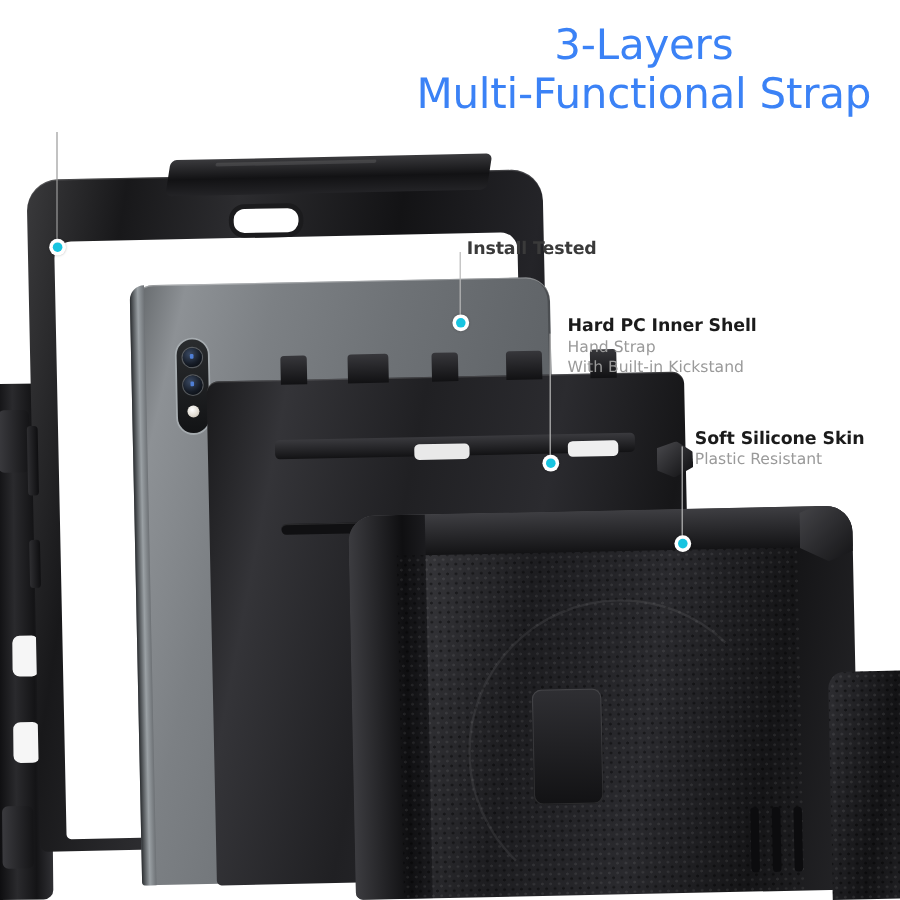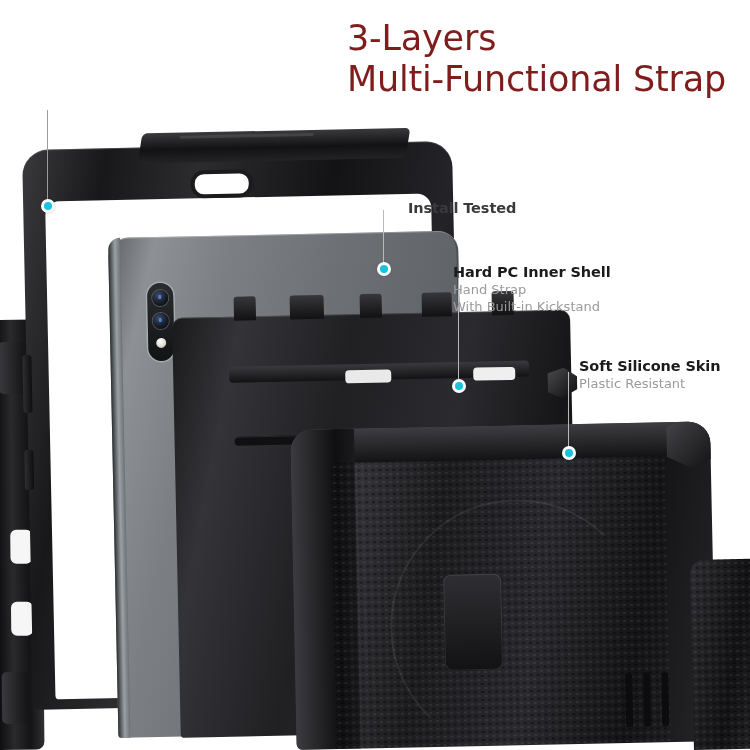--- a/index.html
+++ b/index.html
@@ -8,22 +8,22 @@
     background:#ffffff;
     font-family:"DejaVu Sans","Liberation Sans",sans-serif;
     overflow:hidden;
     position:relative;
   }
   #stage{position:absolute;inset:0;width:750px;height:750px;overflow:hidden;background:#fff;}
 
   
   .headline{
     position:absolute;right:24px;top:18px;
-    text-align:left;
-    color:#7f1d1d;
+    text-align:center;
+    color:#3b82f6;
     font-size:35px;
     line-height:1.16;
     letter-spacing:-0.2px;
     font-weight:400;
     white-space:nowrap;
   }
   .headline div{display:block;}
 
   
   .callout{position:absolute;}
@@ -330,25 +330,25 @@
   <div class="dot" style="left:377px;top:262px;"></div>
   <div class="dot" style="left:452px;top:379px;"></div>
   <div class="dot" style="left:562px;top:446px;"></div>
 
   <div class="headline">
     <div>3-Layers</div>
     <div>Multi-Functional Strap</div>
   </div>
 
 
-  <div class="callout dim" style="left:408px;top:199px;">
+  <div class="callout dim" style="left:389px;top:199px;">
     <div class="title">Install Tested</div>
   </div>
 
-  <div class="callout" style="left:453px;top:263px;">
+  <div class="callout" style="left:473px;top:263px;">
     <div class="title">Hard PC Inner Shell</div>
     <div class="sub">Hand Strap</div>
     <div class="sub">With Built-in Kickstand</div>
   </div>
 
   <div class="callout" style="left:579px;top:357px;">
     <div class="title">Soft Silicone Skin</div>
     <div class="sub">Plastic Resistant</div>
   </div>
 

